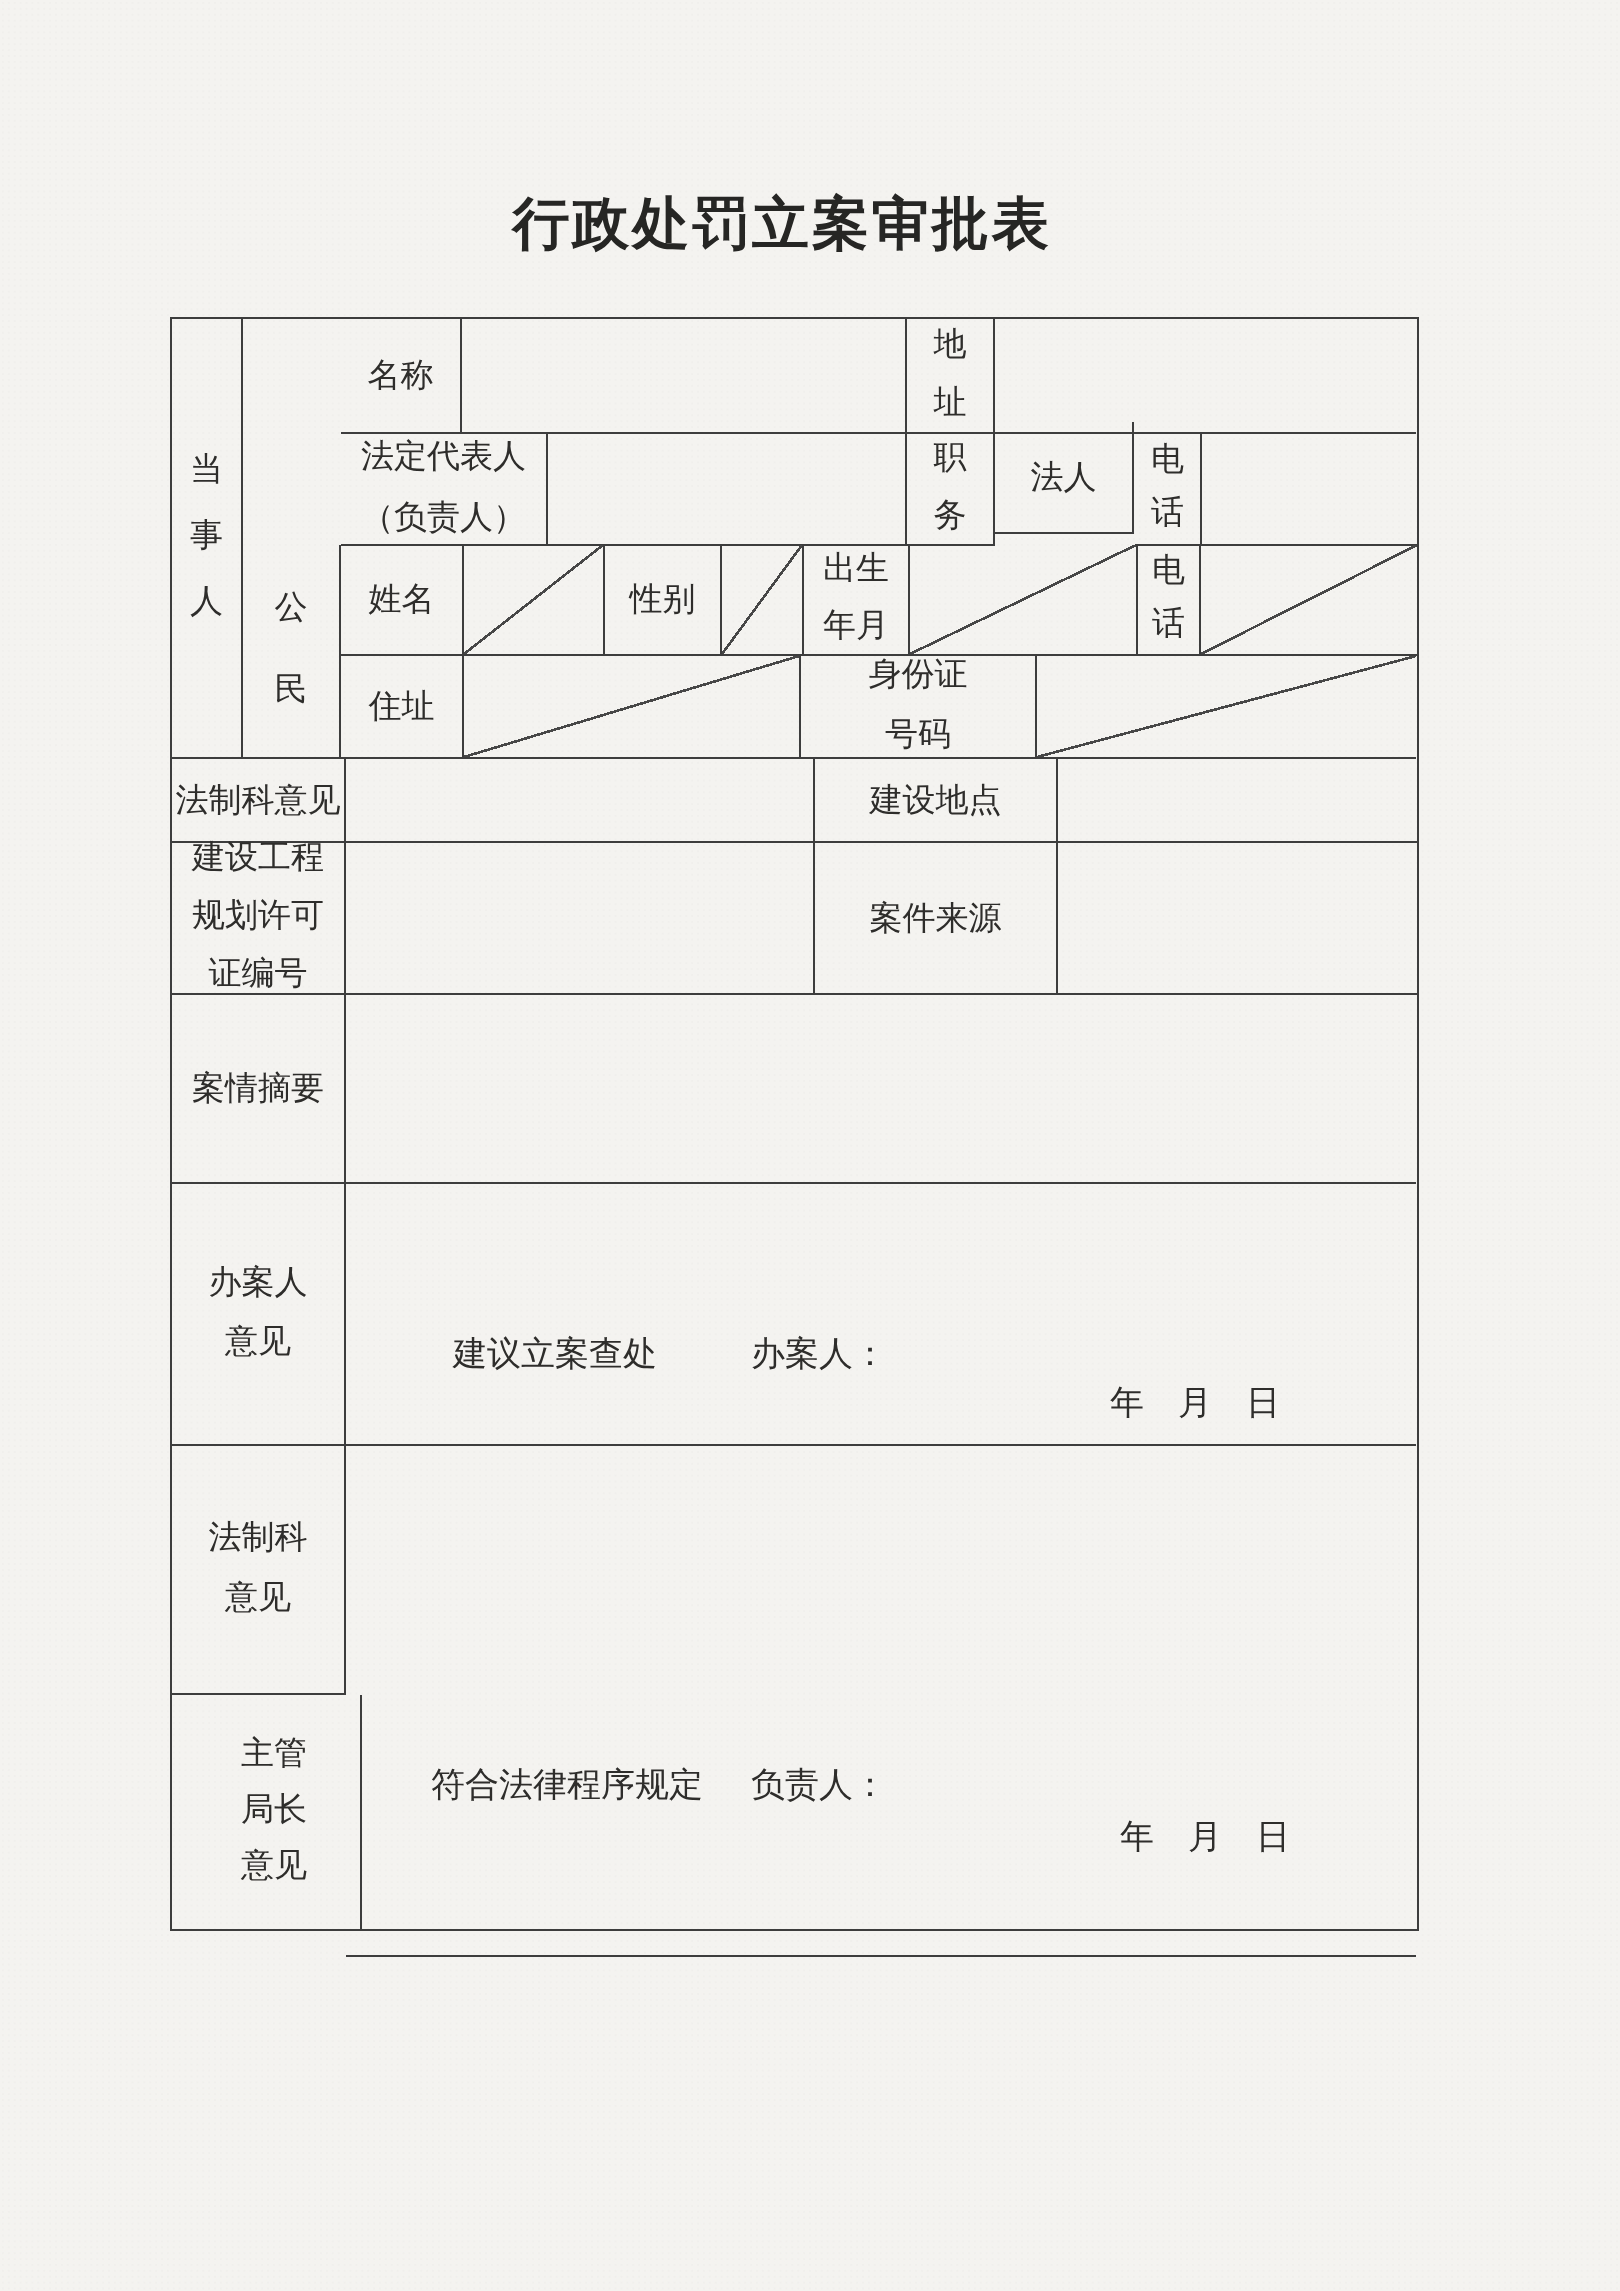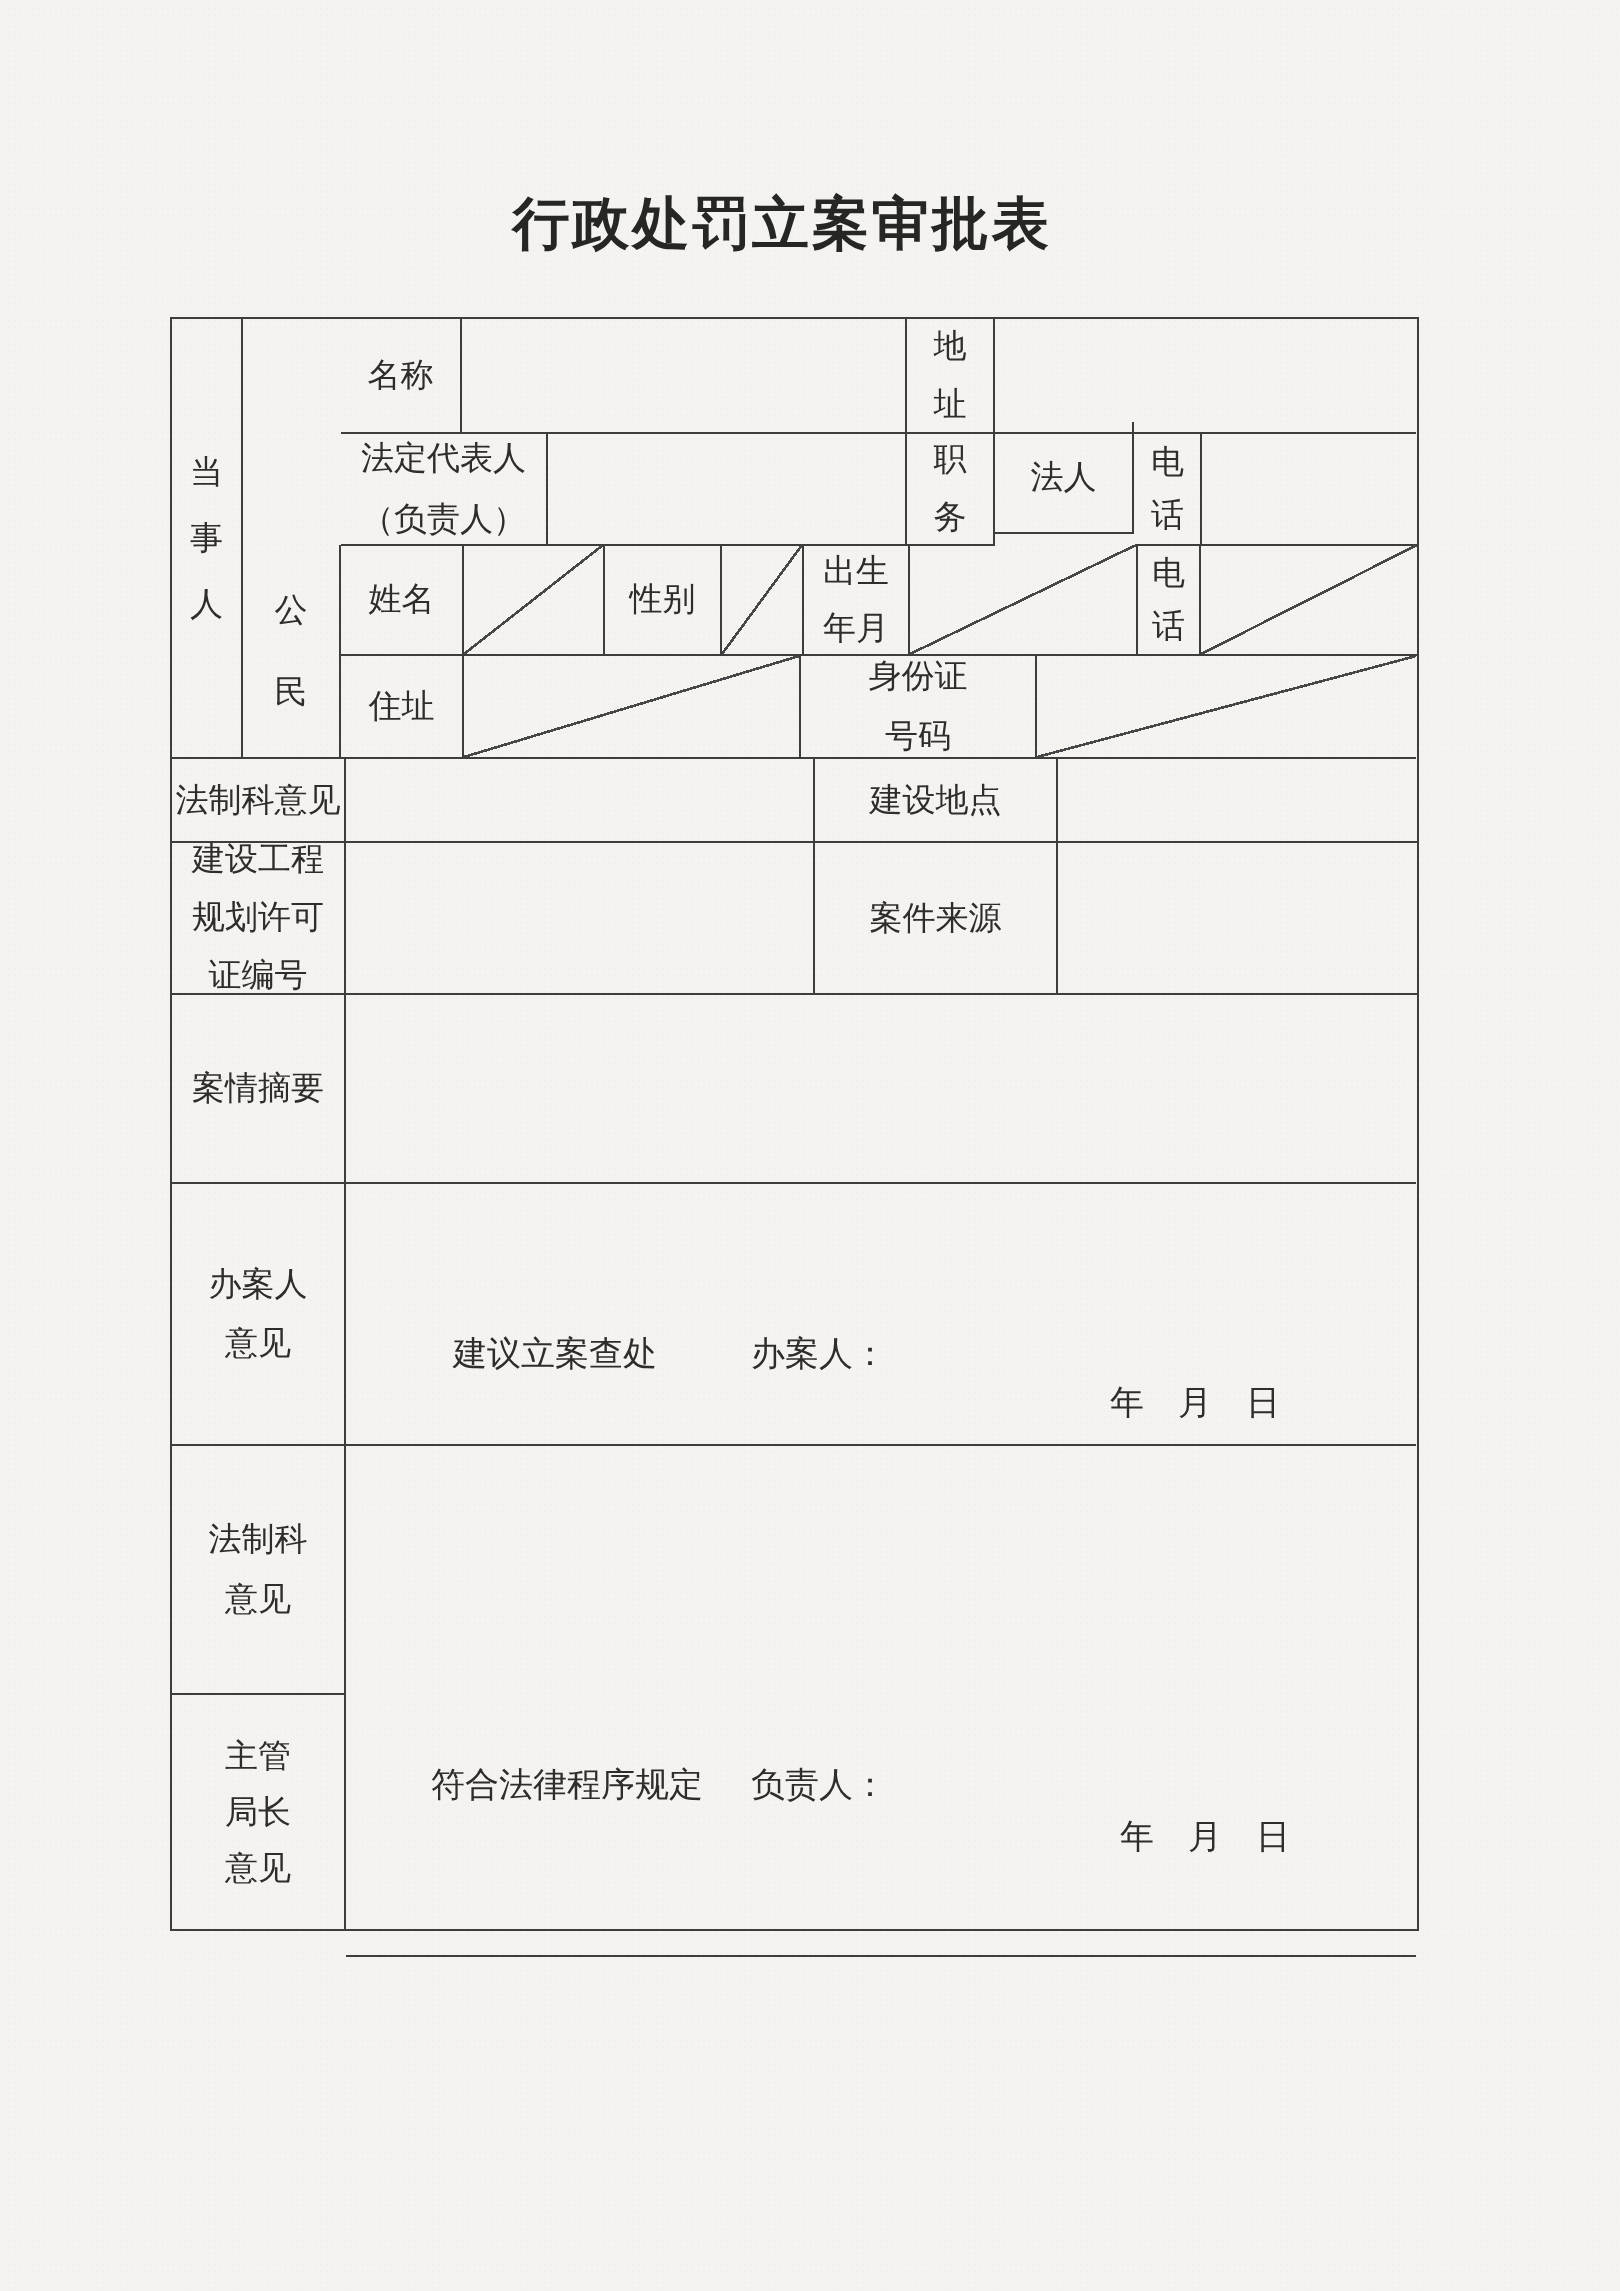--- a/index.html
+++ b/index.html
@@ -2,21 +2,21 @@
 <html><head>
 <meta charset="utf-8">
 <style>
   html,body{margin:0;padding:0;}
   body{background:#e9e8e5;}
   .page{
     position:relative; width:1620px; height:2292px; overflow:hidden;
     background:#f4f3f0;
     background-image:radial-gradient(rgba(90,90,85,0.025) 1px, transparent 1px);
     background-size:5.9px 5.9px;
-    font-family:Liberation Serif, serif;
+    font-family:Liberation Mono, monospace;
     color:#2e2d2b;
   }
   .title{
     position:absolute; left:0; top:186px; width:1564px;
     text-align:center; font-size:57px; font-weight:700; letter-spacing:2.9px;
     color:#262624;
   }
   .tbl{
     position:absolute; left:172px; top:319px; width:1245px; height:1610px;
     font-size:33px;
@@ -25,21 +25,21 @@
     position:absolute; left:-2px; top:-2px; right:-2px; bottom:-2px;
     border:2.9px solid #3d3d3d; pointer-events:none;
   }
   .c{
     position:absolute; box-sizing:border-box;
     border-right:2px solid #3d3d3d; border-bottom:2px solid #3d3d3d;
     display:flex; align-items:center; justify-content:center;
     text-align:center; overflow:visible;
   }
   .nr{border-right:none;padding-left:12px;}
-  .nb{border-bottom:none;}
+  .nb{border-bottom:none;margin-left:16px;}
   .diagl{
     background-image:linear-gradient(to bottom right,
       transparent calc(50% - 1.3px), #474747 calc(50% - 1.3px),
       #474747 calc(50% + 1.3px), transparent calc(50% + 1.3px));
   }
   .v{width:1.25em; word-break:break-all; line-height:1.75;}
   .v2{line-height:2.5;}
   .v3{line-height:2.0;}
   .v4{line-height:1.6;}
   .w2{width:2.3em; line-height:1.7;}

